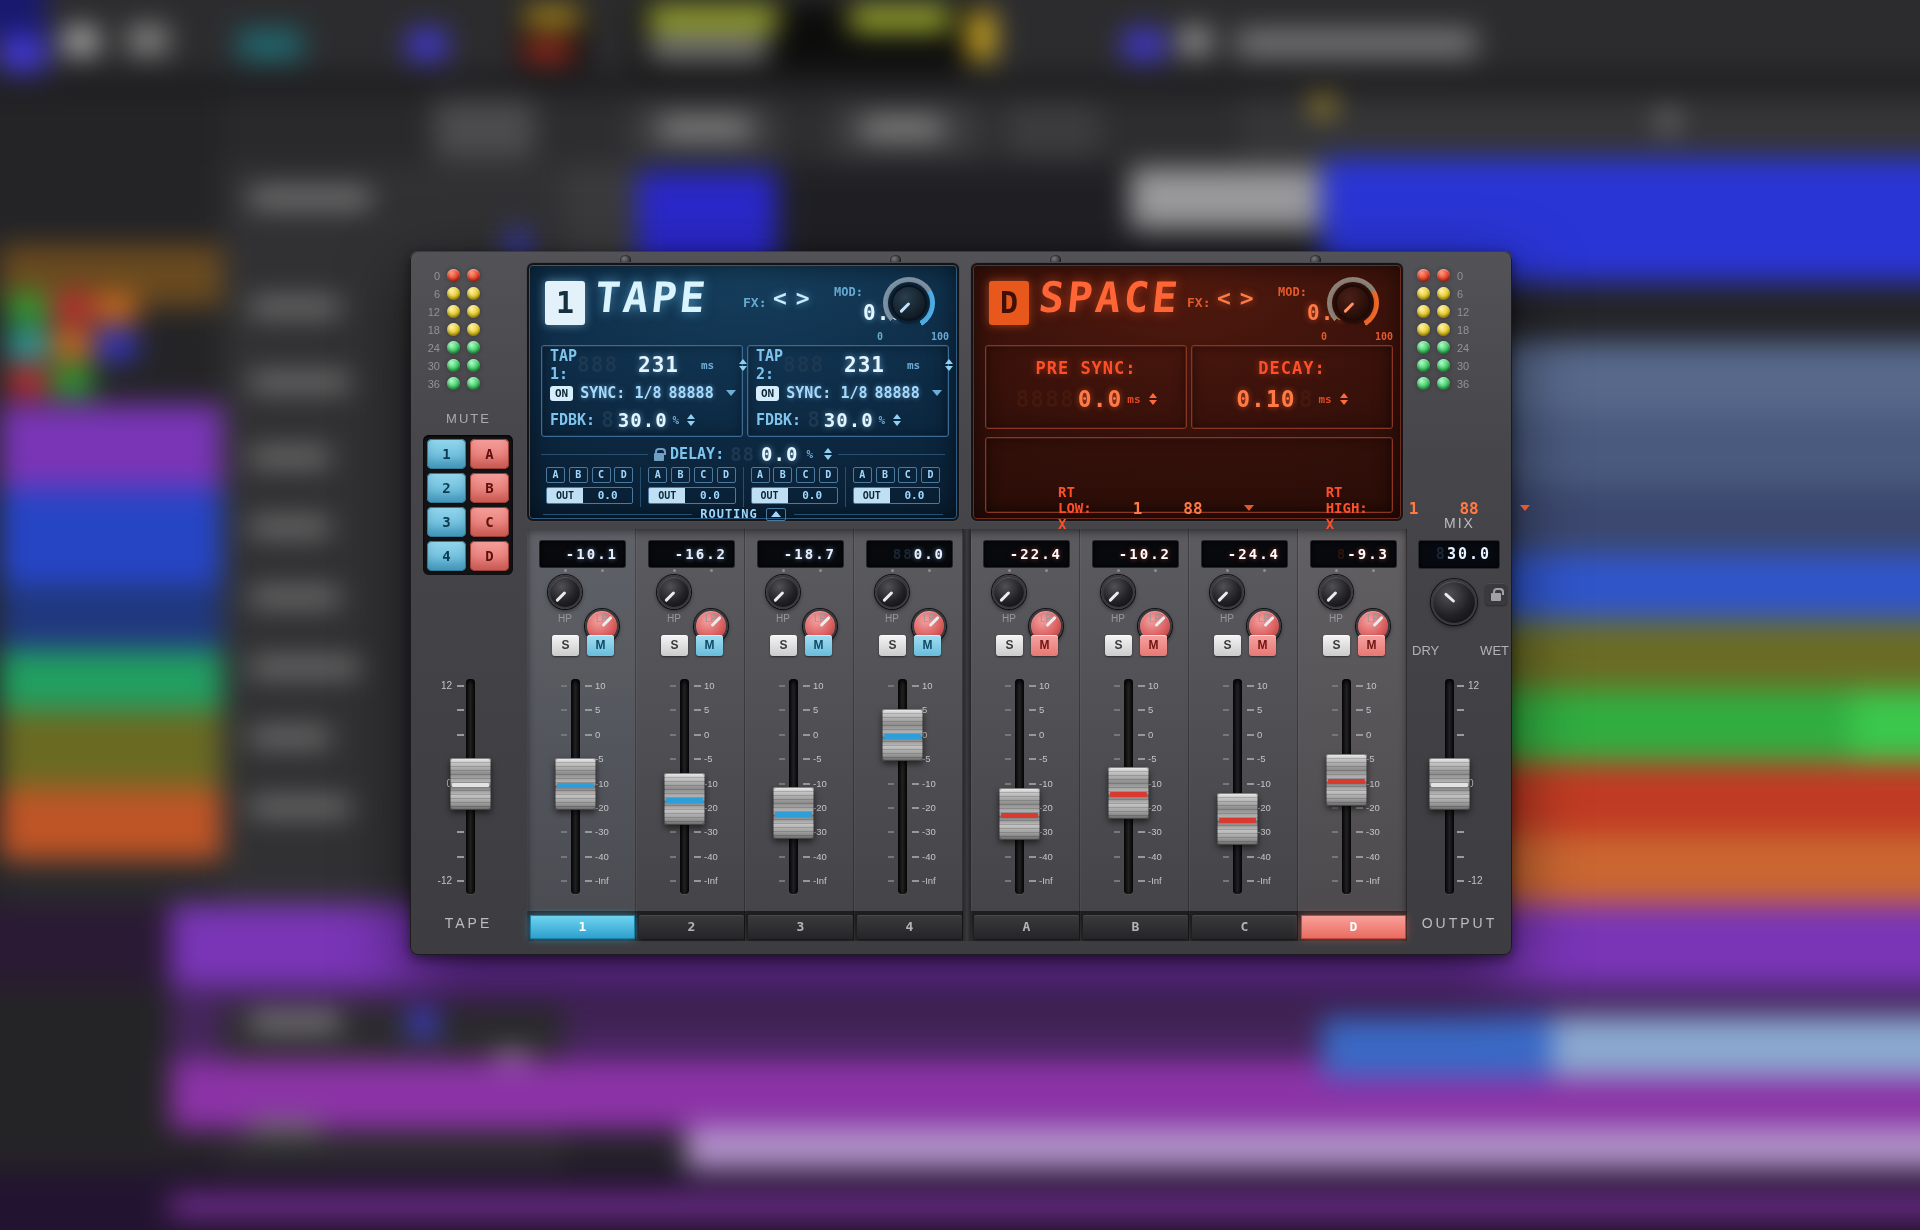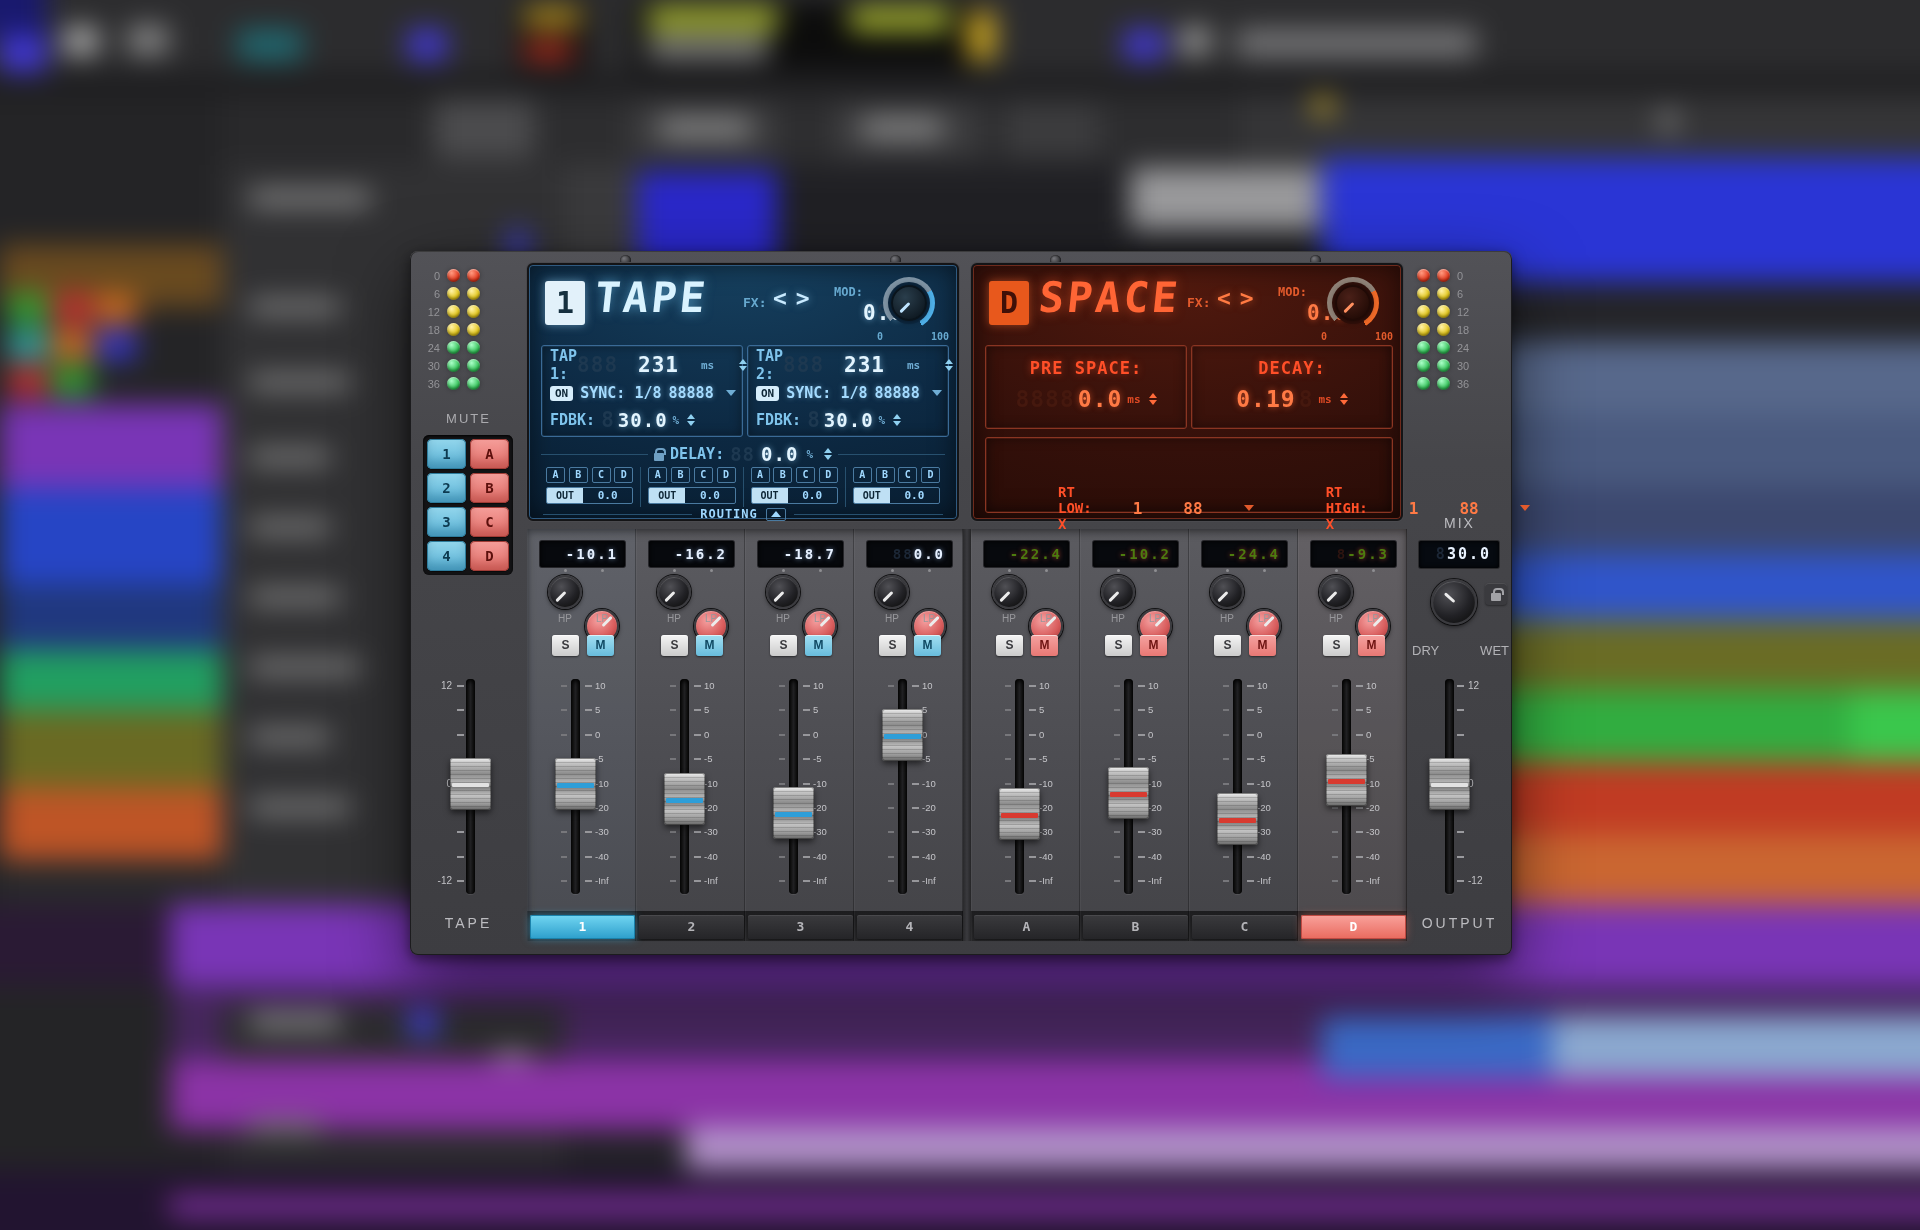--- a/index.html
+++ b/index.html
@@ -86,21 +86,21 @@
   #channels-right{left:444px;width:436px;}
   .seam{position:absolute;left:436px;top:0;width:8px;height:412px;background:linear-gradient(90deg,#29292b,#3a3a3e 50%,#252527);}
   .channel{position:absolute;top:0;width:109px;height:412px;border-left:1px solid rgba(255,255,255,.04);
     border-right:1px solid rgba(0,0,0,.28);}
   .ch-sel-blue{background:rgba(180,225,250,.06);}
   .ch-sel-red{background:rgba(255,190,185,.05);}
   .ch-display{position:absolute;left:12px;top:12px;width:85px;height:26px;background:#07090d;border-radius:2px;
     box-shadow:inset 0 0 5px #000,0 0 0 1px #26262a;line-height:26px;text-align:right;padding-right:7px;
     font-size:14px;letter-spacing:2px;cursor:pointer;}
   .disp-blue .lcd-val{color:#e6f0ff;text-shadow:0 0 5px rgba(160,200,255,.6);}
-  .disp-red .lcd-val{color:#4d7c0f;text-shadow:0 0 5px rgba(255,90,60,.6);text-align:right;}
+  .disp-red .lcd-val{color:#ffffff;text-shadow:0 0 5px rgba(255,90,60,.6);text-align:right;}
   .g-dim-blue{color:#1c2736;} .g-dim-red{color:#2e1410;}
   .klbl{position:absolute;top:84px;width:34px;text-align:center;font-size:10px;color:#97979b;}
   .sm-btn{position:absolute;top:106px;width:27px;height:21px;border-radius:3px;text-align:center;line-height:21px;
     font-size:12px;font-weight:bold;cursor:pointer;box-shadow:0 1px 2px rgba(0,0,0,.5),inset 0 1px 0 rgba(255,255,255,.6);}
   .s-btn{left:24px;background:linear-gradient(#f5f5f5,#cbcbcb);color:#3a3a3e;}
   .m-btn{left:59px;}
   .m-blue{background:linear-gradient(#a2dff2,#68bcdc);color:#114a64;}
   .m-red{background:linear-gradient(#f5a2a0,#e87874);color:#6e1412;}
   .fader-area{position:absolute;left:0;top:150px;width:109px;height:230px;}
   .track{position:absolute;left:43px;top:0;width:9px;height:215px;border-radius:4px;
@@ -564,35 +564,35 @@
             <i class="ri-red"></i>
           </div>
         <div class="knob k36 k-screen-red">
             <div class="ptr p-red rot-min"></div>
           </div>
         <span class="kmin c-red">0</span>
         <span class="kmax c-red">100</span>
       </div>
 
       <div class="prebox redbox">
-        <div class="rlabel">PRE SPACE:</div>
+        <div class="rlabel">PRE SYNC:</div>
         <div class="rvalrow">
           <span class="gh-red bigval">8888</span>
           <span class="bigval v-red">0.0</span>
           <span class="runit">ms</span>
           <span class="spin sp-red">
               <i class="up"></i>
               <i class="dn"></i>
             </span>
         </div>
       </div>
       <div class="decbox redbox">
         <div class="rlabel">DECAY:</div>
         <div class="rvalrow">
-          <span class="bigval v-red">0.19</span>
+          <span class="bigval v-red">0.10</span>
           <span class="gh-red bigval">8</span>
           <span class="runit">ms</span>
           <span class="spin sp-red">
               <i class="up"></i>
               <i class="dn"></i>
             </span>
         </div>
       </div>
 
       <div class="revbox redbox">

